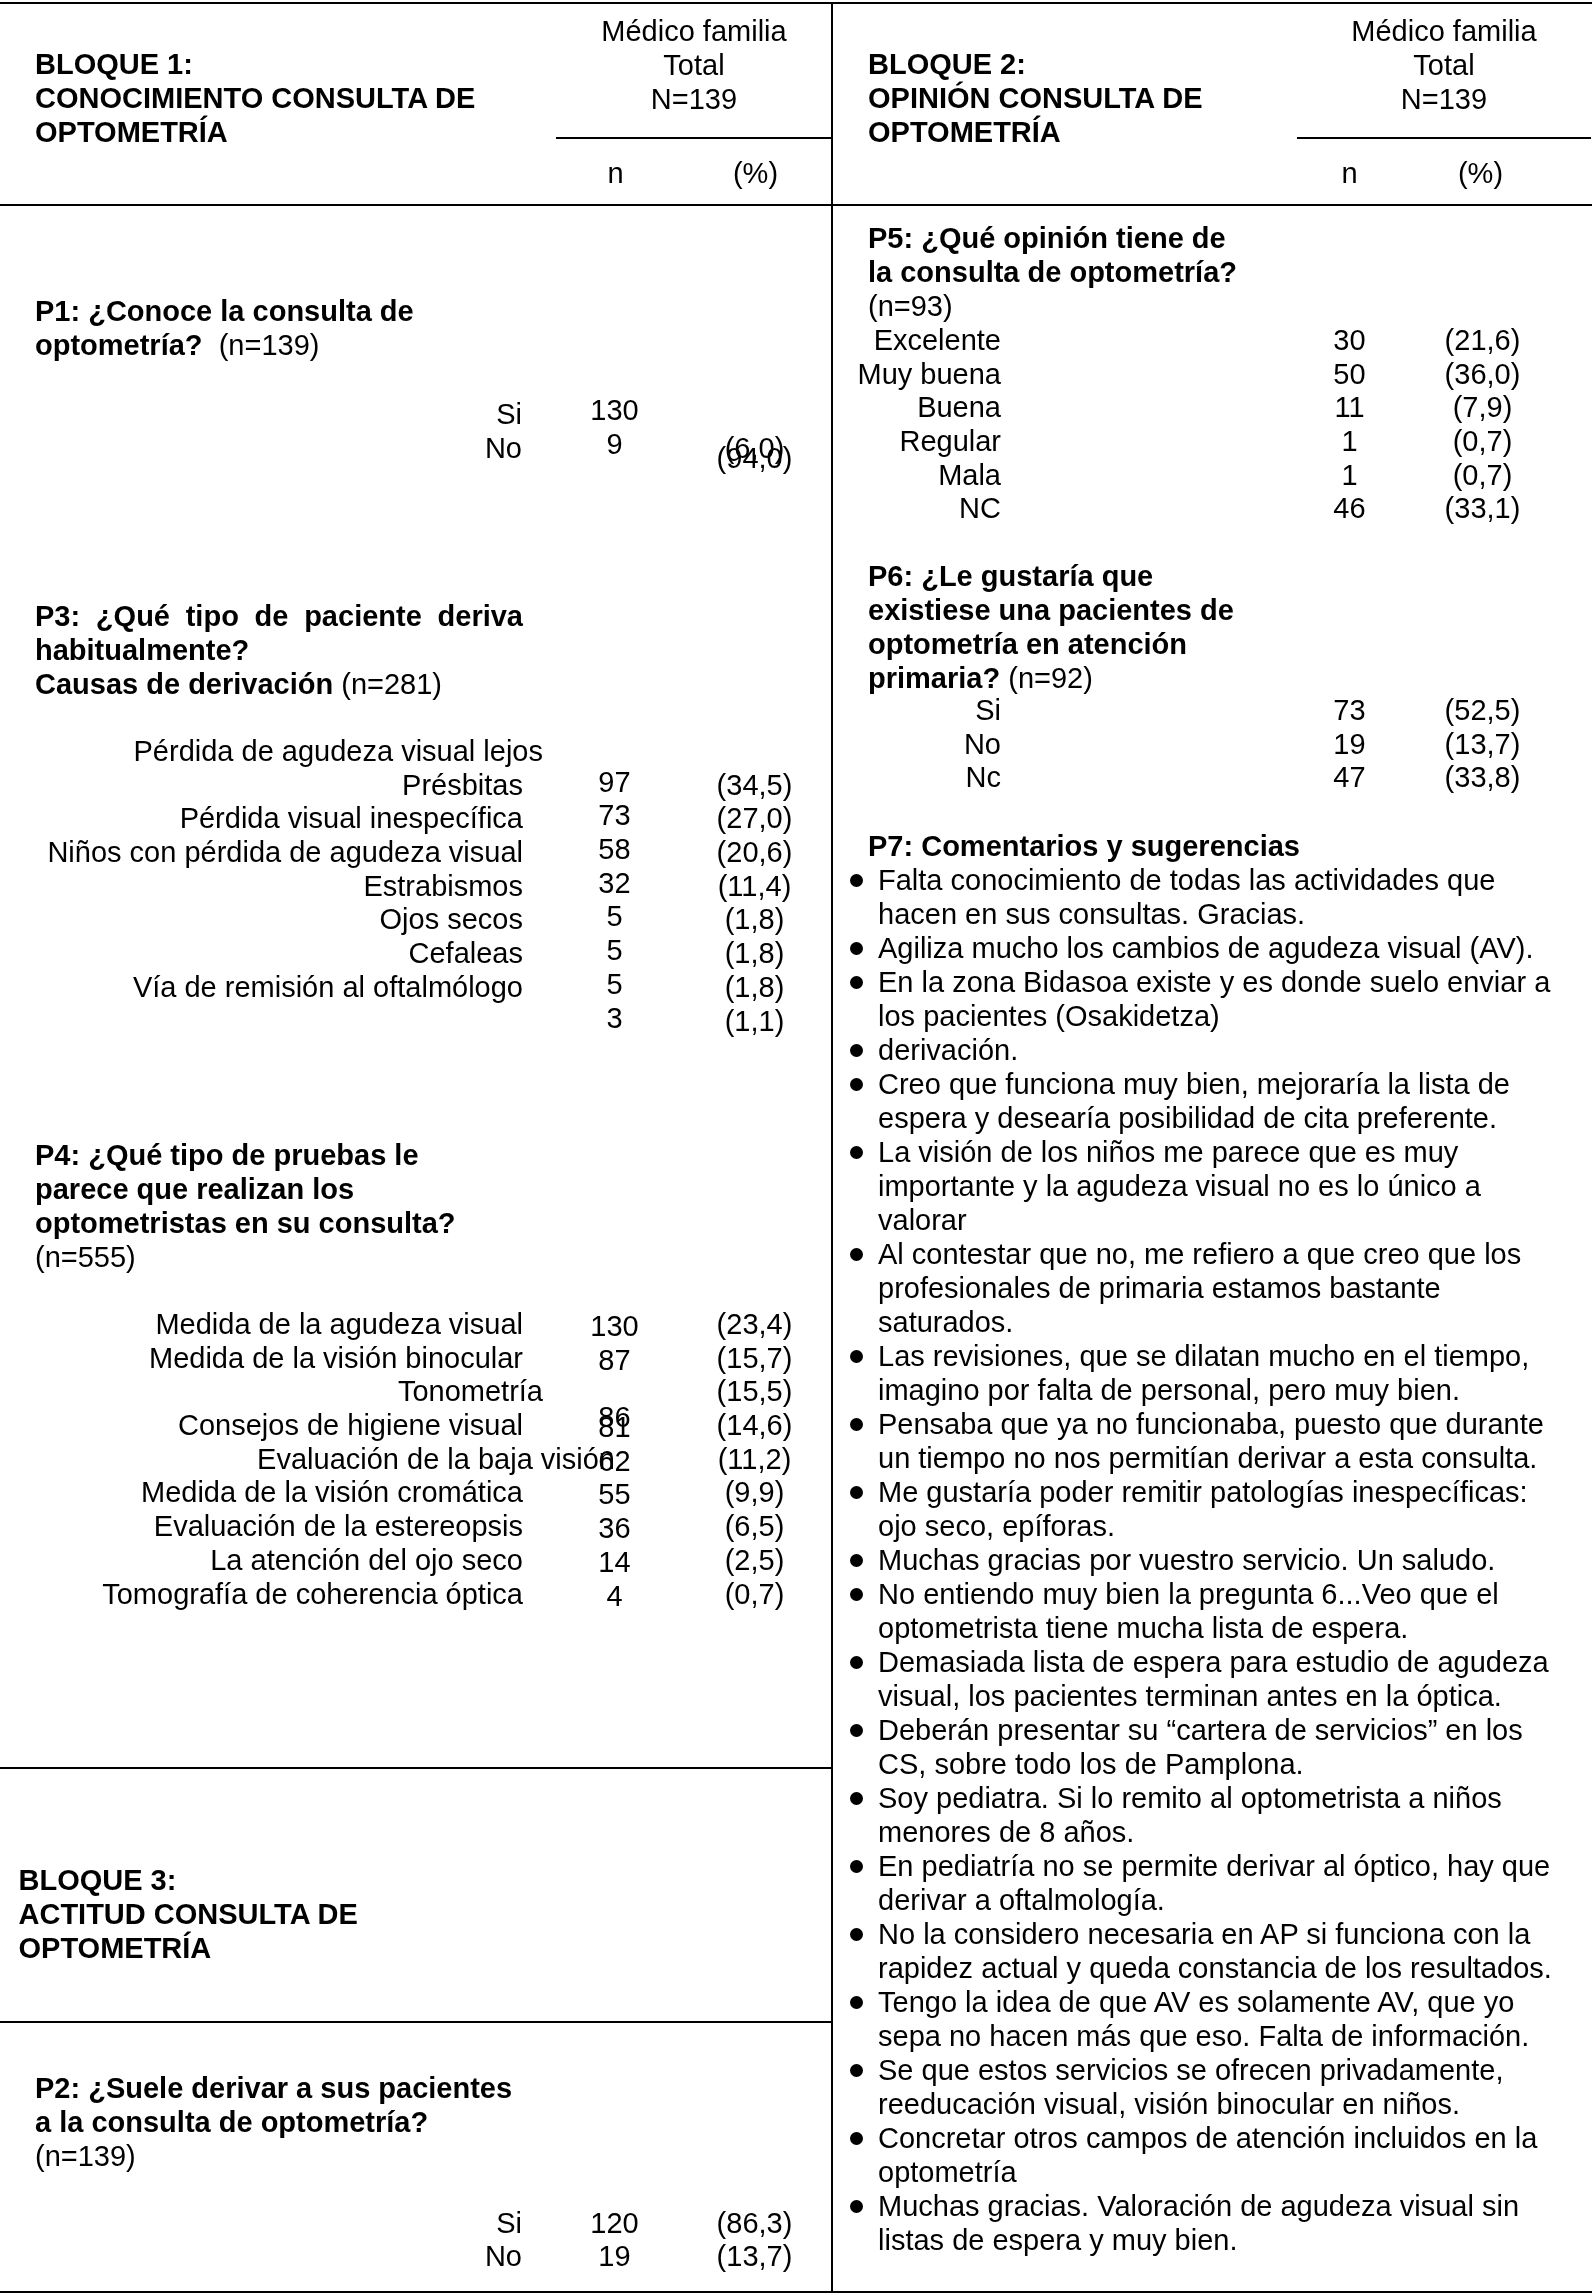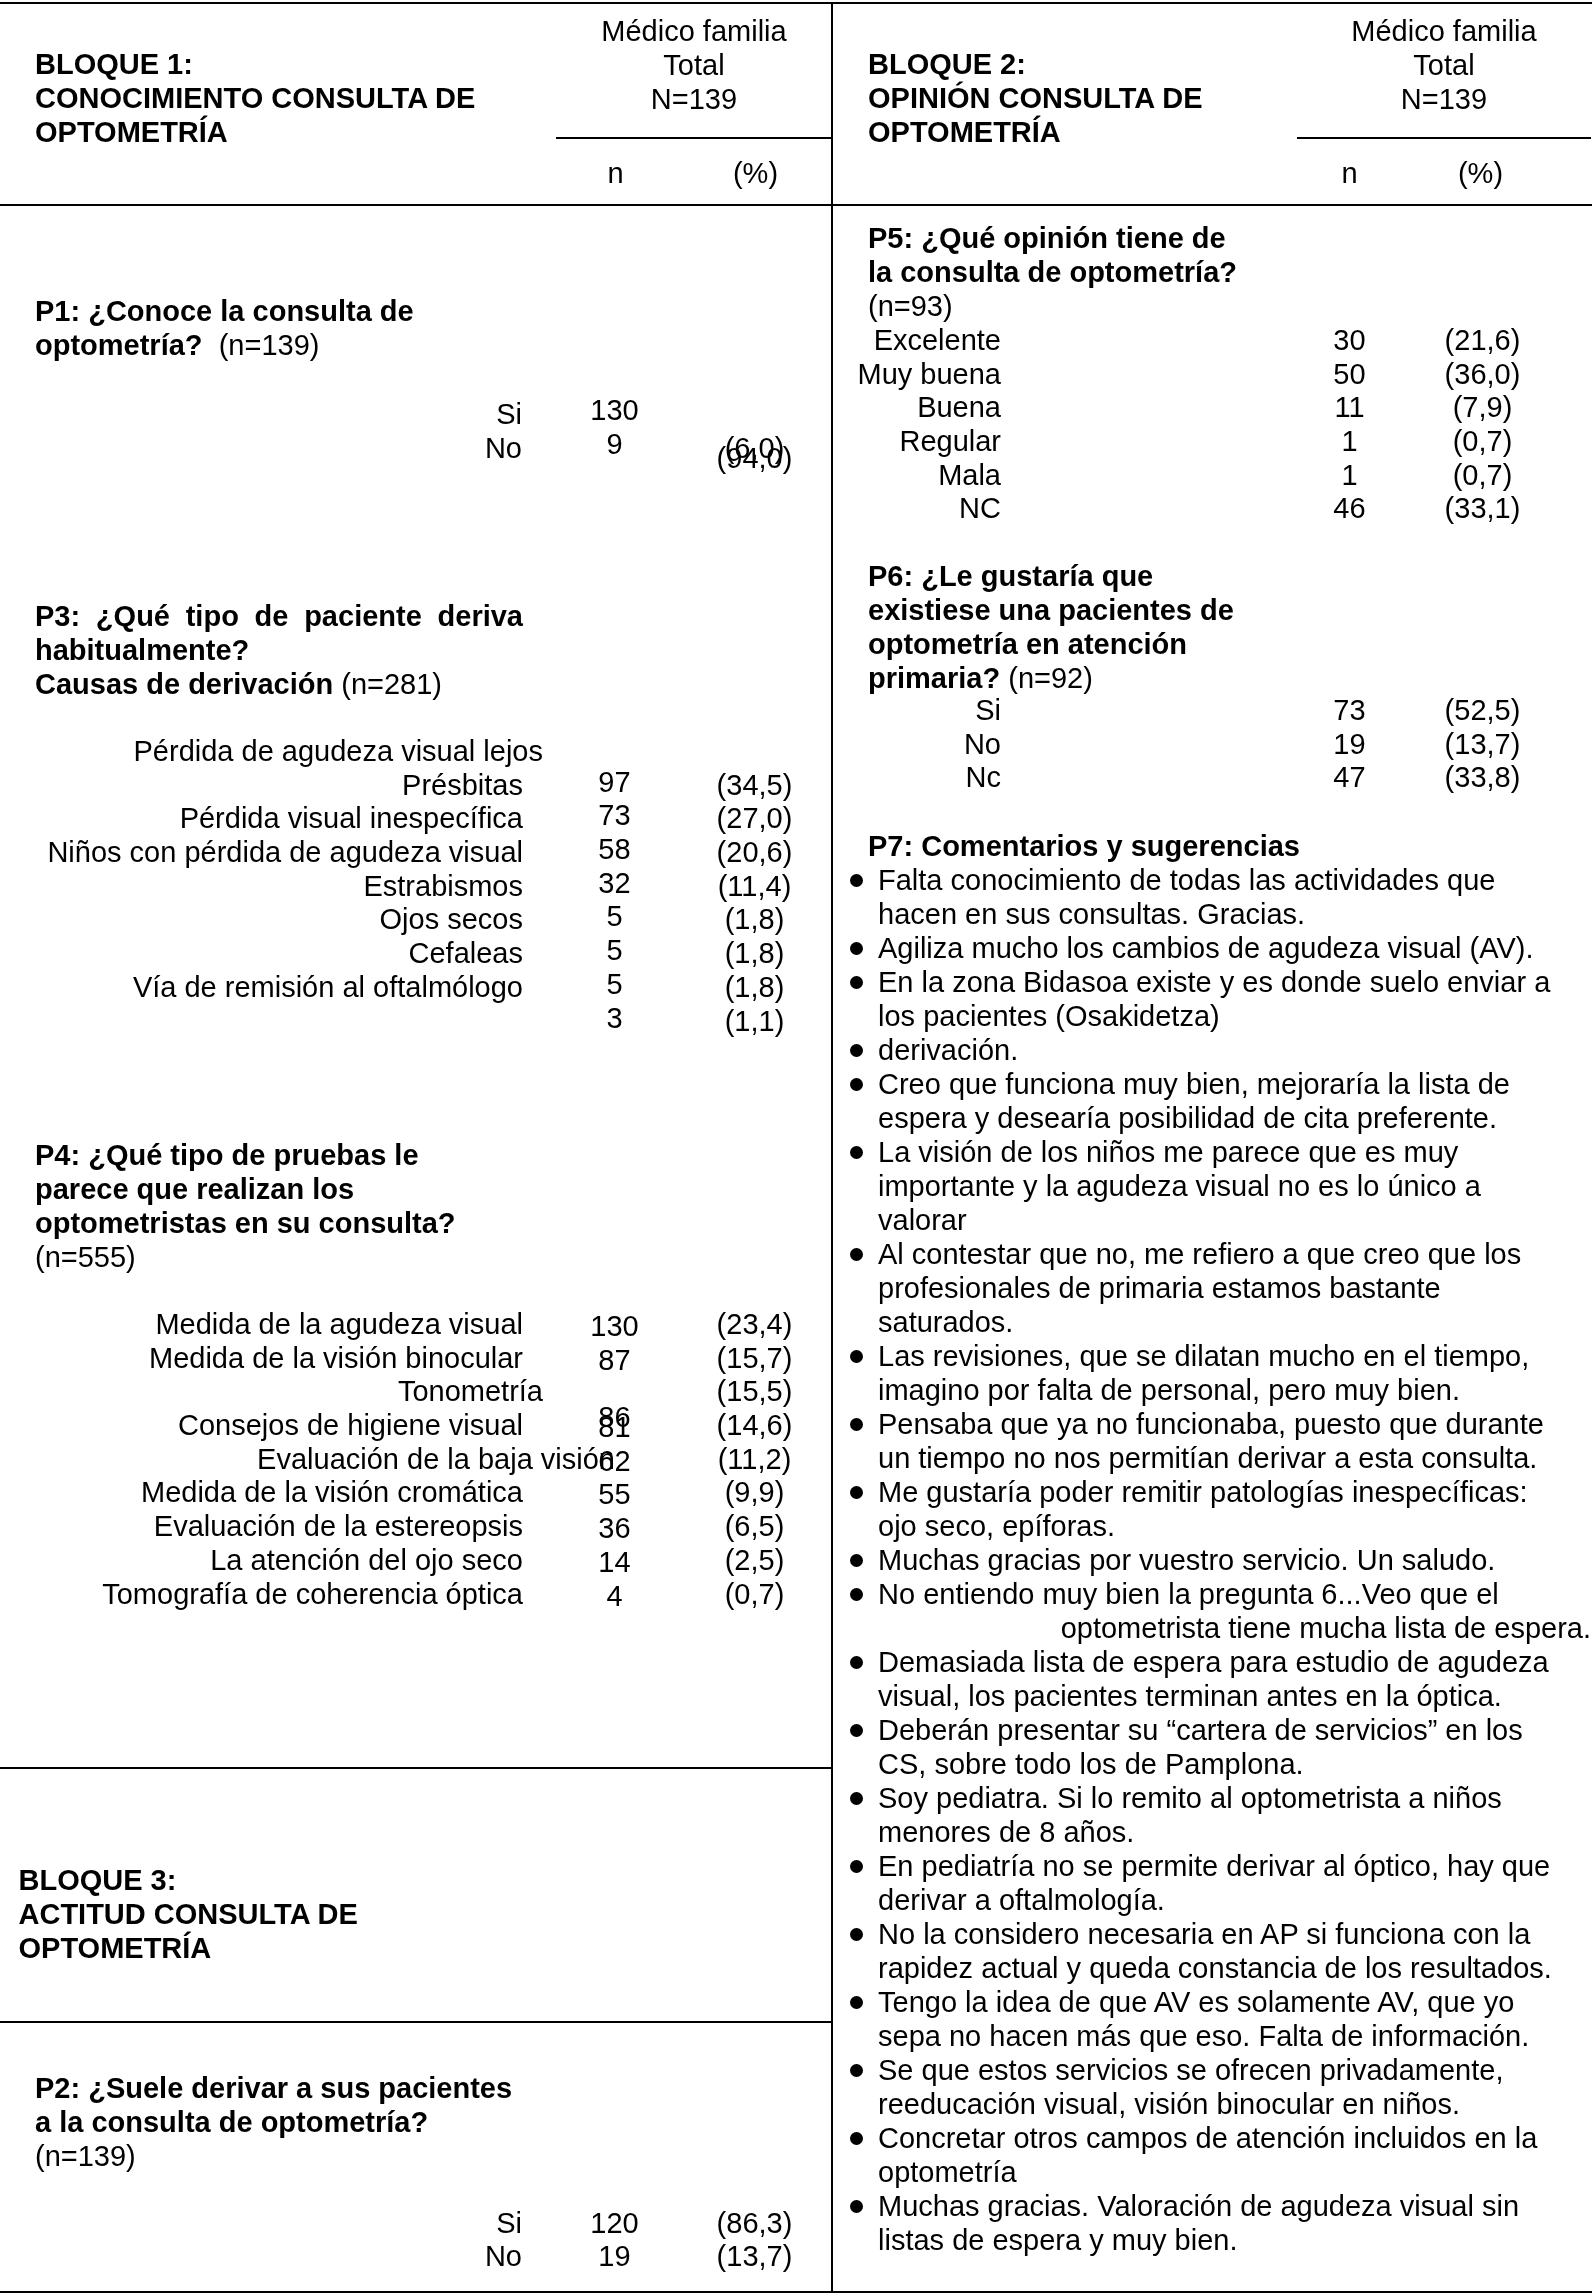--- a/index.html
+++ b/index.html
@@ -320,21 +320,21 @@
         <div style="white-space: nowrap;">Me gustaría poder remitir patologías inespecíficas:</div>
         <div style="white-space: nowrap;">ojo seco, epíforas.</div>
       </div>
       <div class="bullet">
         <span class="dot"></span>
         <div style="white-space: nowrap;">Muchas gracias por vuestro servicio.  Un saludo.</div>
       </div>
       <div class="bullet">
         <span class="dot"></span>
         <div style="white-space: nowrap;">No entiendo muy bien la pregunta 6...Veo que el</div>
-        <div style="white-space: nowrap; text-align: right;">optometrista tiene mucha lista de espera.</div>
+        <div style="white-space: nowrap;">optometrista tiene mucha lista de espera.</div>
       </div>
       <div class="bullet">
         <span class="dot"></span>
         <div style="white-space: nowrap;">Demasiada lista de espera para estudio de agudeza</div>
         <div style="white-space: nowrap;">visual, los pacientes terminan antes en la óptica.</div>
       </div>
       <div class="bullet">
         <span class="dot"></span>
         <div style="white-space: nowrap;">Deberán presentar su “cartera de servicios” en los</div>
         <div style="white-space: nowrap;">CS, sobre todo los de Pamplona.</div>

